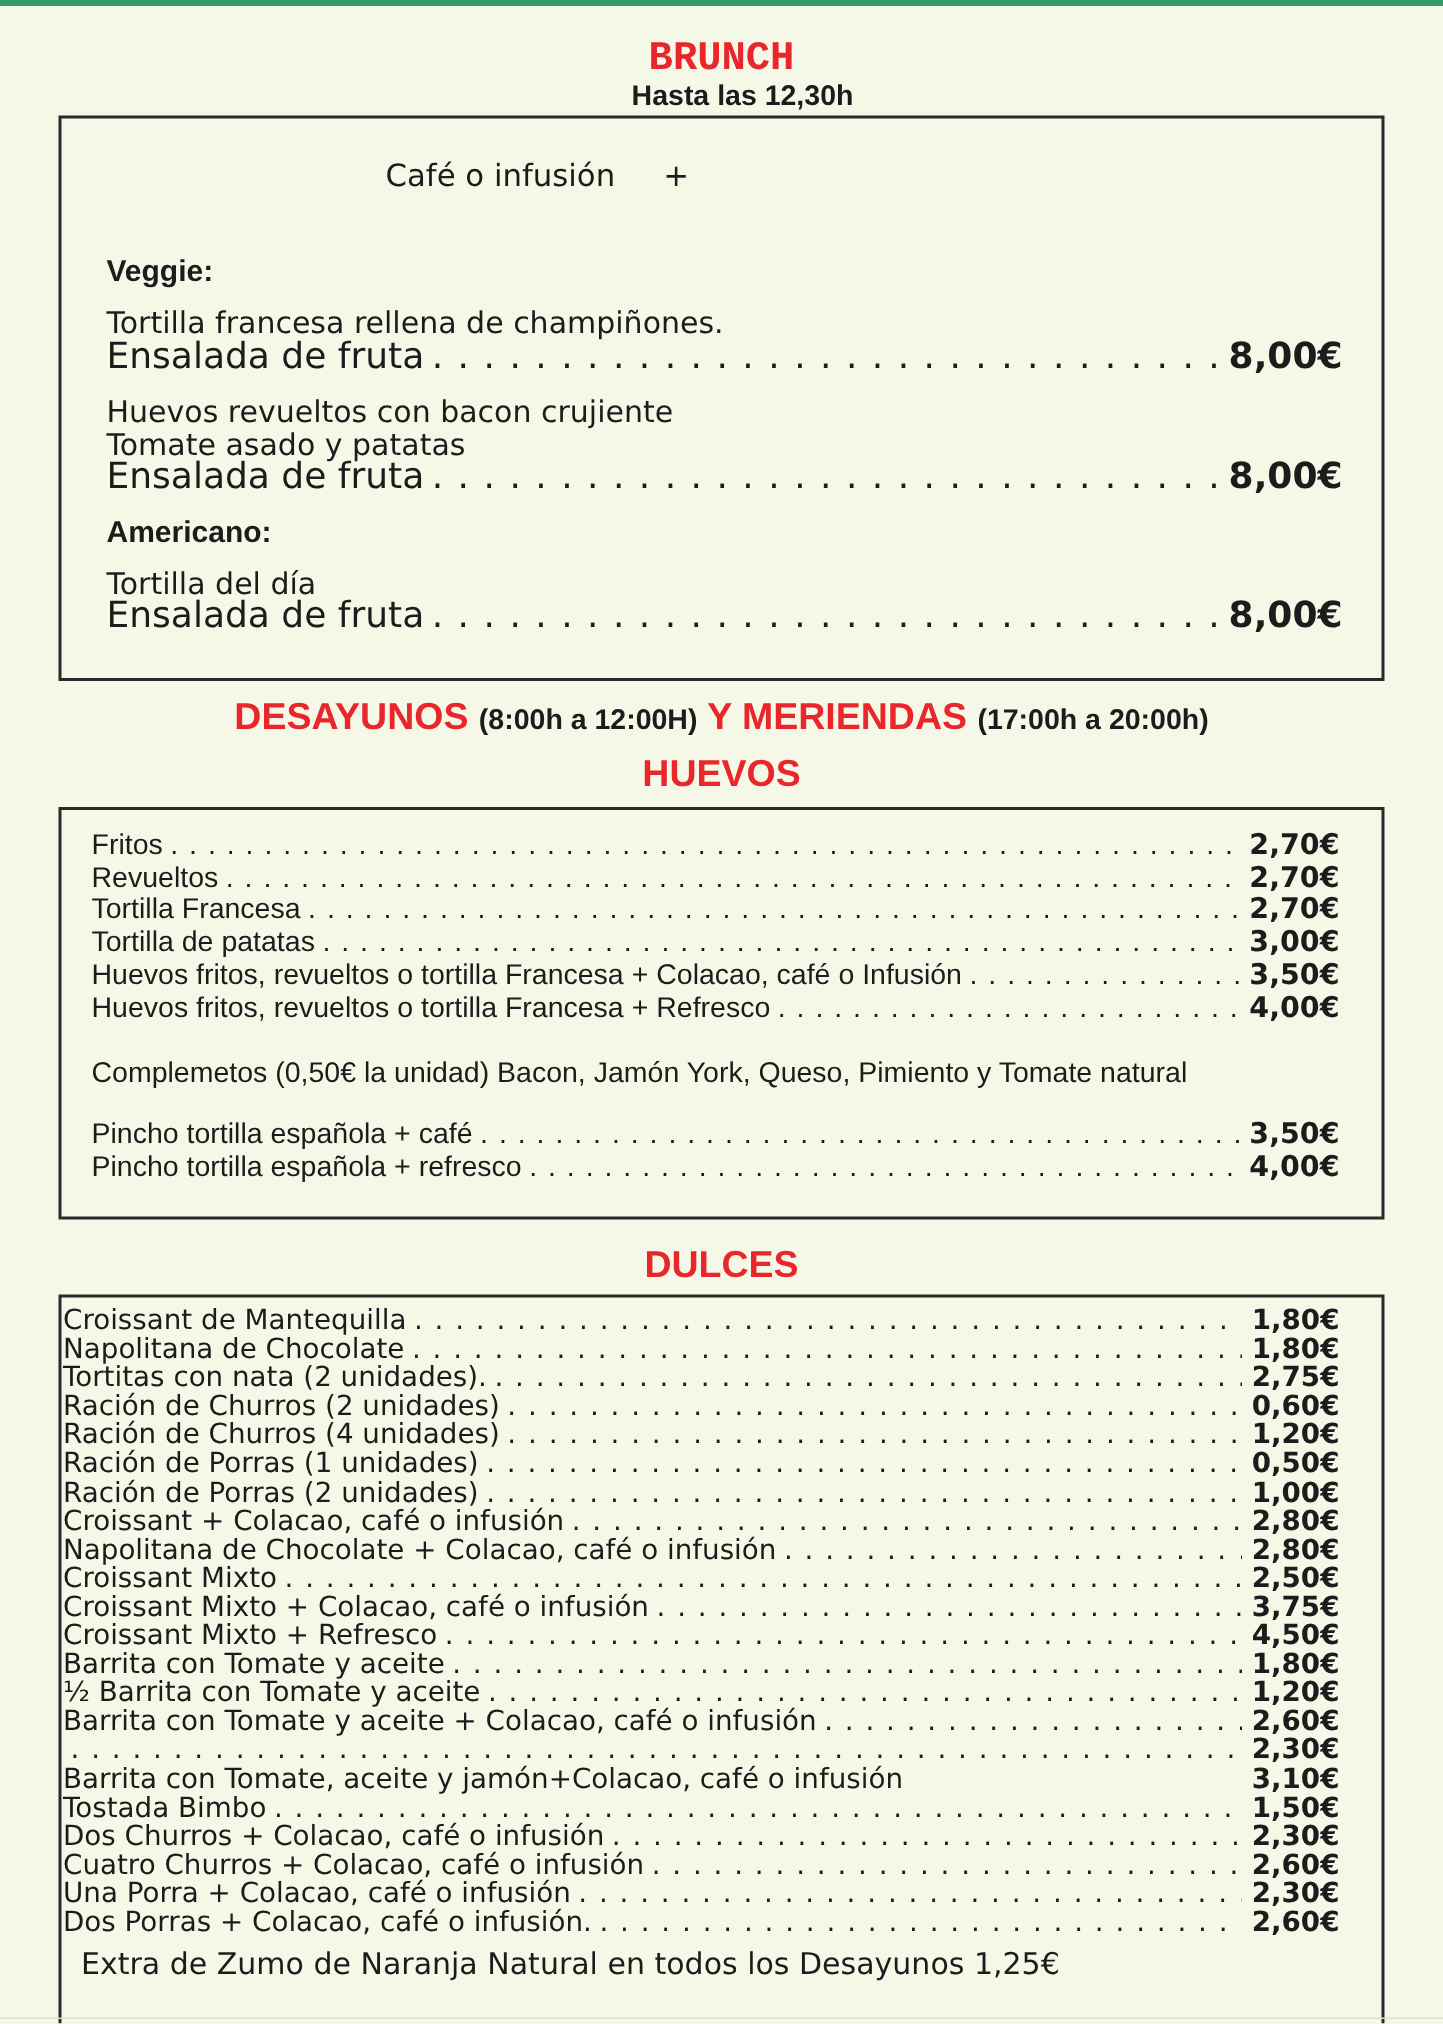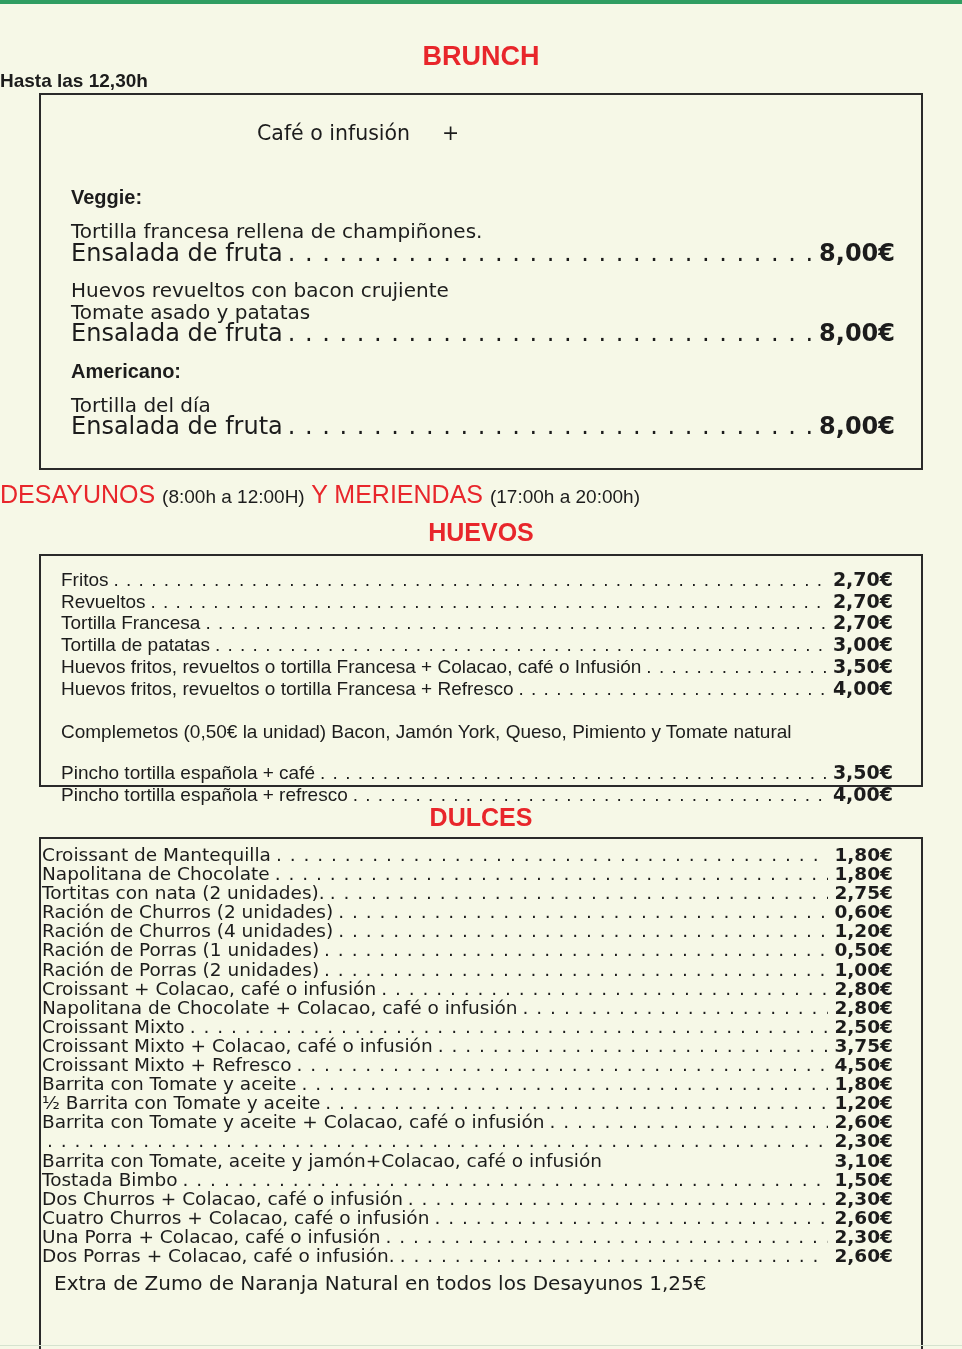--- a/index.html
+++ b/index.html
@@ -15,29 +15,31 @@
   .page{
     position:relative;
     width:962px;height:1349px;
     background:var(--background);
     color:var(--text);
     overflow:hidden;
     font-family:"DejaVu Sans",sans-serif;
   }
   .topbar{height:4px;width:100%;background:var(--top-bar-green);}
   .main-title{
-    margin-top:38px;text-align:center;
-    font-family:Liberation Sans, sans-serif;
+    margin-top:22px;text-align:center;
+    font-family:Liberation Mono, monospace;
     font-size:27px;line-height:28px;font-weight:bold;
     color:var(--accent-red);
   }
   .subtitle{
+    text-align:center;
     font-family:"Liberation Sans",sans-serif;
     font-size:19px;line-height:21px;font-weight:bold;
     color:var(--text);
+    padding-left:28px;
   }
   .box{
     width:884px;margin:0 auto;
     border:2px solid var(--border);
     background:var(--background);
   }
   
   .brunch-box{margin-top:2px;height:377px;padding:4px 26px 0 30px;}
   .combo{position:relative;height:72px;font-size:20.5px;}
   .combo-left{position:absolute;left:186px;top:22px;white-space:nowrap;}
@@ -55,33 +57,33 @@
   .row .dots{flex:1;overflow:hidden;white-space:nowrap;margin:0 5px;}
   .row .dots::after{
     content:". . . . . . . . . . . . . . . . . . . . . . . . . . . . . . . . . . . . . . . . . . . . . . . . . . . . . . . . . . . . . . . . . . . . . . . . . . . . . . . . . . . . . . . .";
     letter-spacing:1px;
   }
   .row.no-dots .dots::after{content:"";}
   .row .price{white-space:nowrap;text-align:right;min-width:58px;font-weight:bold;}
   .variant .row{font-size:24px;line-height:21.5px;}
   
   .desayunos-title{
-    margin-top:11px;text-align:left;
-    font-family:"Liberation Sans",sans-serif;font-weight:normal;
+    margin-top:11px;text-align:center;
+    font-family:"Liberation Sans",sans-serif;font-weight:bold;
     font-size:25px;line-height:27px;
   }
   .desayunos-title .red{color:var(--accent-red);}
   .desayunos-title .time{font-size:19px;color:var(--text);}
   .section-title{
     margin-top:9px;text-align:center;
     font-family:"Liberation Sans",sans-serif;font-weight:bold;
     font-size:25px;line-height:27px;color:var(--accent-red);
   }
   
-  .huevos-box{margin-top:8px;height:233px;padding:13px 28px 0 20px;}
+  .huevos-box{margin-top:8px;height:275px;padding:13px 28px 0 20px;}
   .huevos-box .row{
     font-family:"Liberation Sans",sans-serif;
     font-size:19px;line-height:21.7px;
   }
   .huevos-box .row .price{font-family:"DejaVu Sans",sans-serif;font-size:19px;}
   .note{
     margin-top:22px;
     font-family:"Liberation Sans",sans-serif;
     font-size:19px;line-height:21px;
   }

